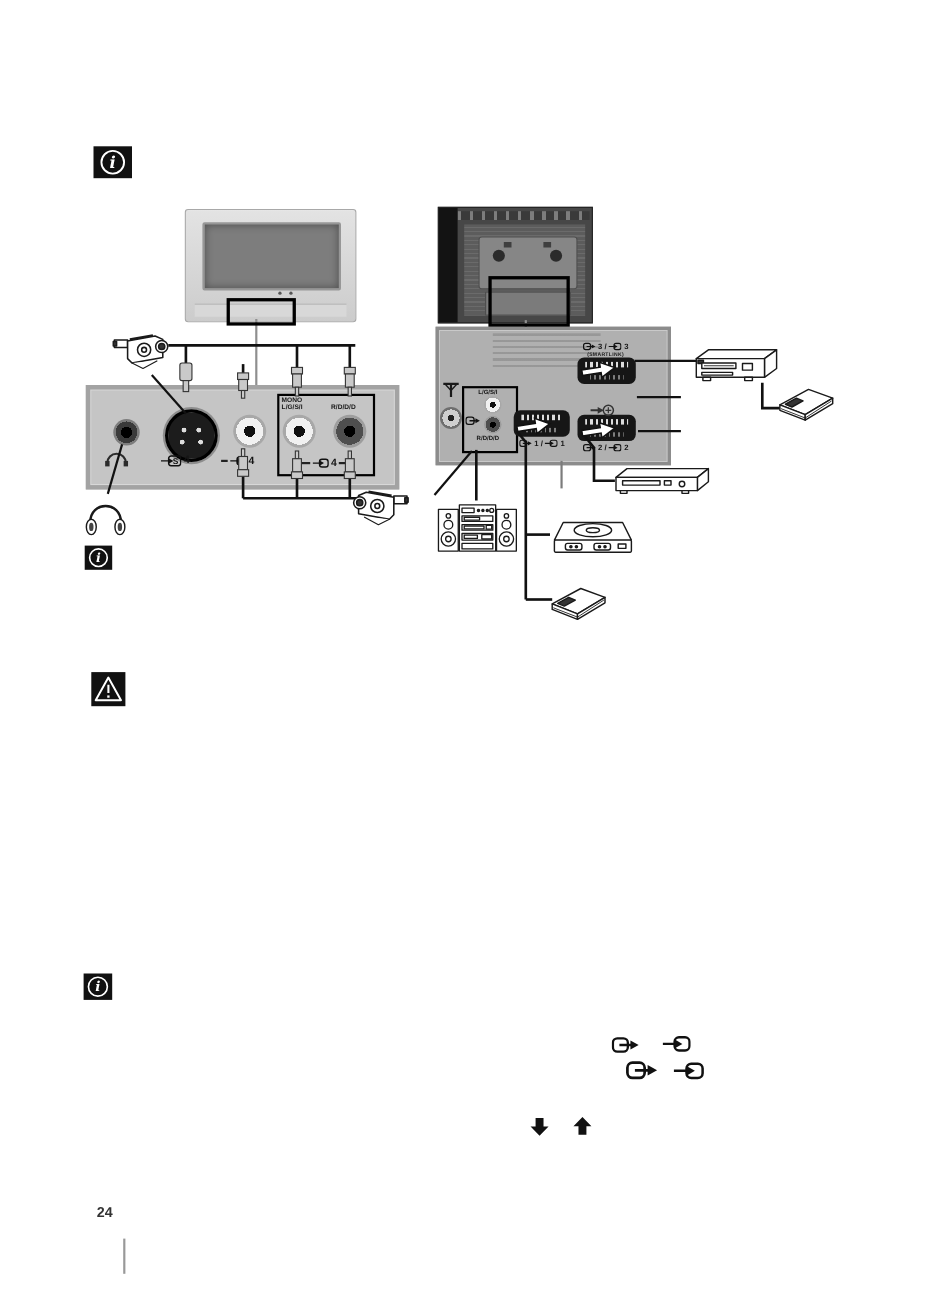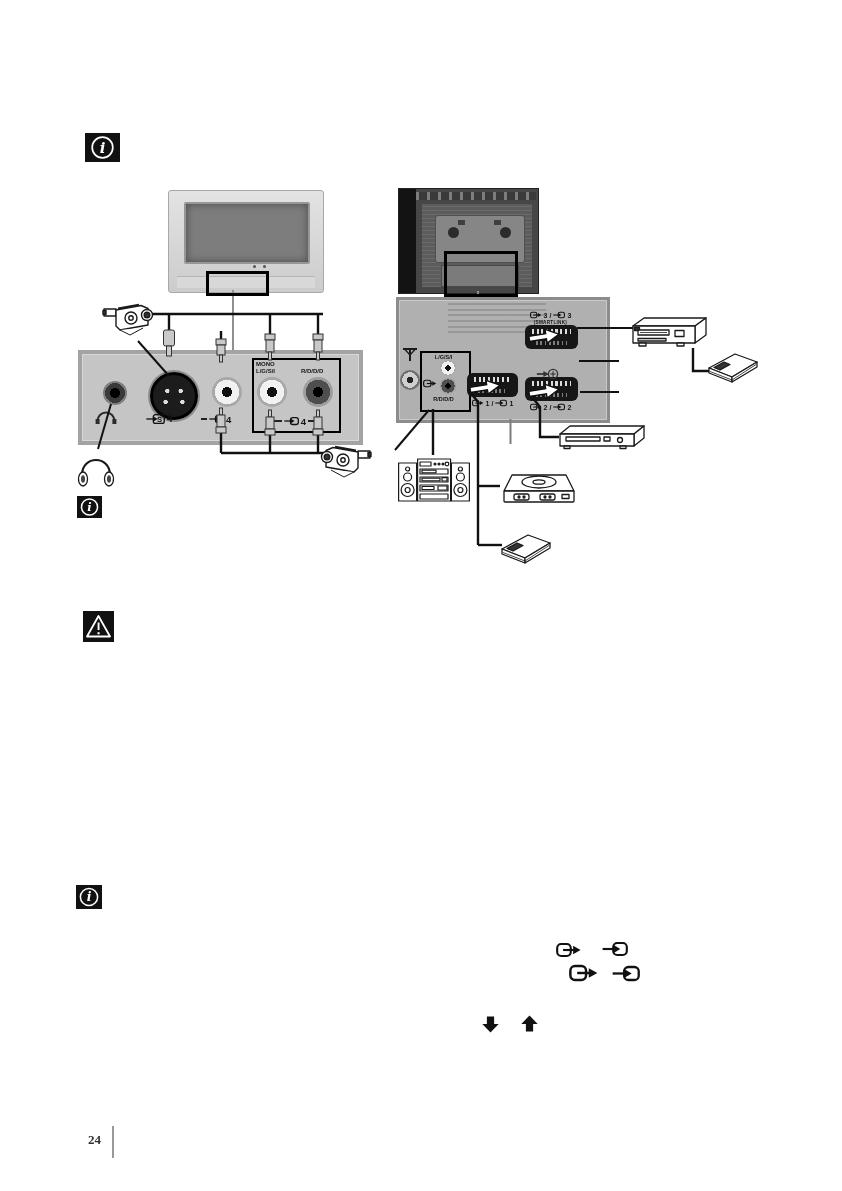--- a/index.html
+++ b/index.html
@@ -55,21 +55,21 @@
       background:radial-gradient(circle,#222 0 22%,#cfcfcf 22% 55%,#6e6e6e 55% 78%,#949494 78% 100%);}
   .scart{position:absolute;height:24px;background:#161616;border-radius:6px;z-index:6;}
   .scart::before{content:"";position:absolute;left:7px;right:7px;top:4px;height:5px;
       background:repeating-linear-gradient(90deg,#dcdcdc 0 2px,rgba(0,0,0,0) 2px 4.7px);}
   .scart::after{content:"";position:absolute;left:11px;right:11px;bottom:4px;height:4px;opacity:.65;
       background:repeating-linear-gradient(90deg,#b5b5b5 0 1.6px,rgba(0,0,0,0) 1.6px 4.3px);}
   .icon-black{background:#111;z-index:6;}
   .gline{position:absolute;background:#8f8f8f;z-index:3;}
   .vrule{left:112px;top:1126px;width:1.5px;height:32px;background:#999;}
   #cables{position:absolute;left:0;top:0;z-index:40;pointer-events:none;}
-  .pagenum{left:88px;top:1132px;font-size:13px;font-weight:bold;color:#333;z-index:6;font-family:Liberation Serif, serif;}
+  .pagenum{left:88px;top:1094px;font-size:13px;font-weight:bold;color:#333;z-index:6;}
 </style>
 </head>
 <body>
 
 <div id="page">
 
   <div class="abs icon-black" style="left:85px;top:133px;width:35px;height:29px">
     <svg width="35" height="29" viewBox="0 0 35 29">
         <circle cx="17.5" cy="14.5" r="10.3" fill="none" stroke="#fff" stroke-width="1.7"></circle>
         <text x="17.5" y="19.5" font-size="15" fill="#fff" text-anchor="middle" font-family="DejaVu Serif, serif" font-style="italic" font-weight="bold">i</text>

